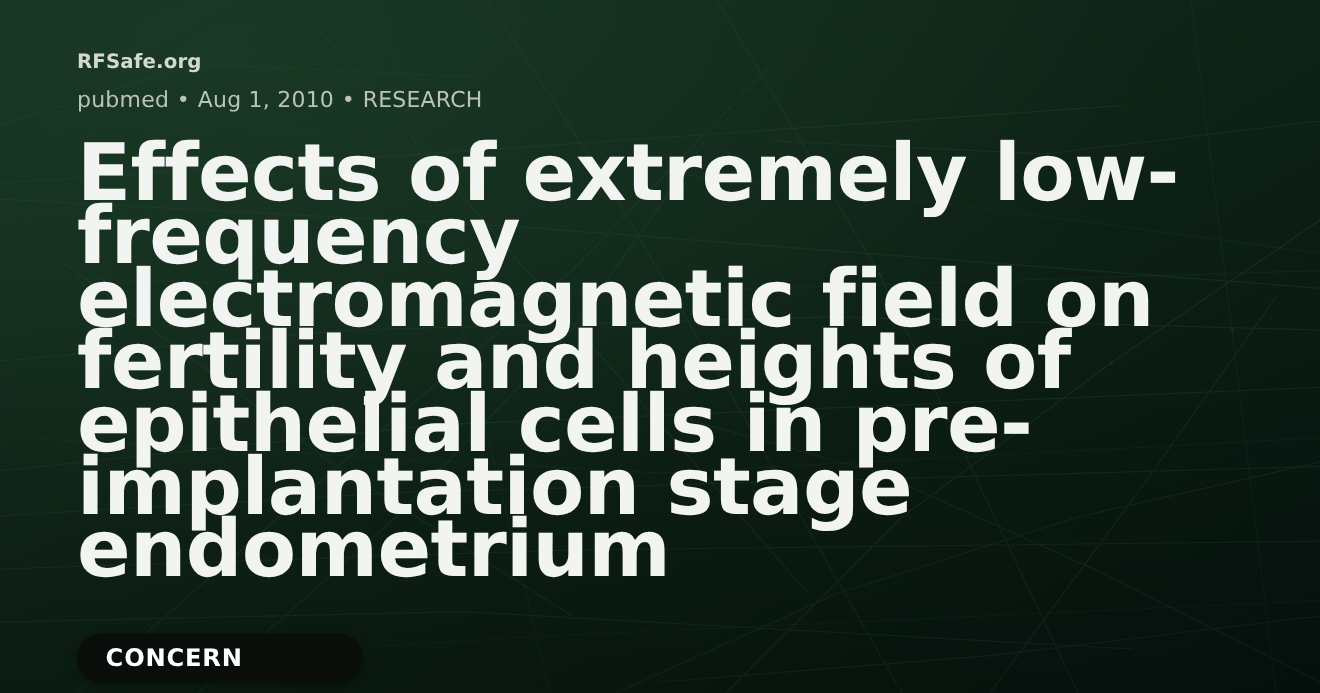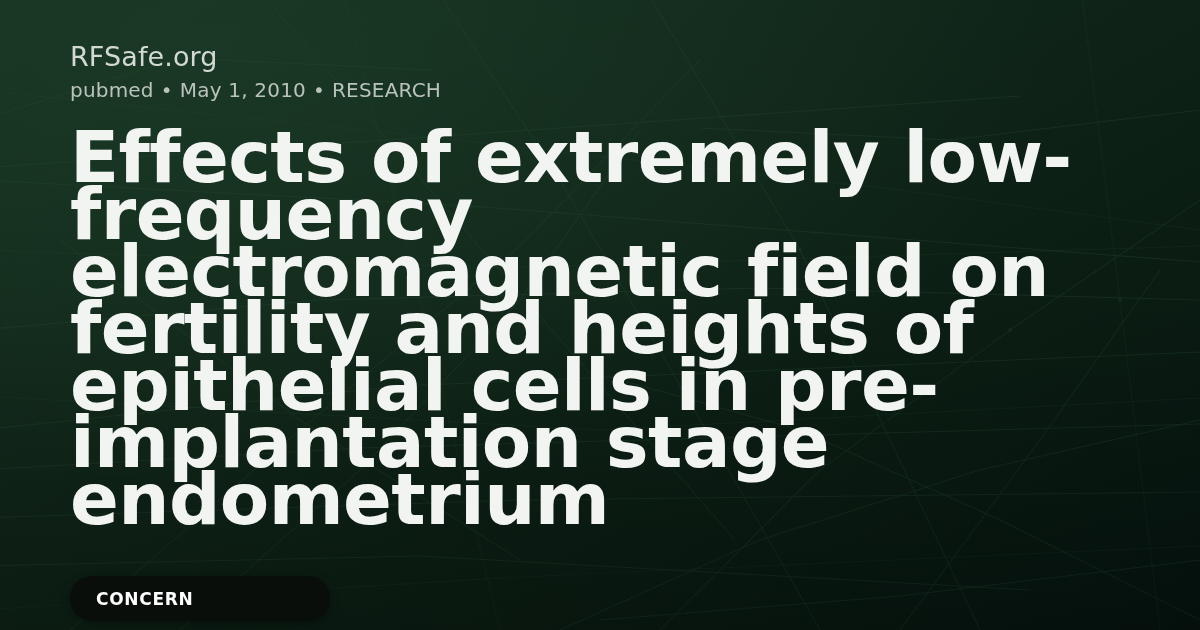--- a/index.html
+++ b/index.html
@@ -45,23 +45,23 @@
 
   .content {
     position: absolute;
     left: 70px;
     top: 40px;
     width: 1060px;
     z-index: 3;
   }
 
   .site-name {
-    font-size: 27px;
+    font-size: 18px;
     line-height: 34px;
-    font-weight: 400;
+    font-weight: 700;
     color: #d2d9d3;
     letter-spacing: 0.1px;
   }
 
   .meta-line {
     margin-top: 3px;
     font-size: 20px;
     line-height: 26px;
     font-weight: 400;
     color: #b9c2bb;
@@ -94,21 +94,21 @@
   .badge {
     display: inline-flex;
     align-items: center;
     height: 45px;
     min-width: 260px;
     box-sizing: border-box;
     padding: 0 26px;
     border-radius: 999px;
     background: #090e0b;
     color: #ffffff;
-    font-size: 17px;
+    font-size: 22px;
     font-weight: 700;
     letter-spacing: 0.7px;
     box-shadow: 0 2px 10px rgba(0,0,0,0.35);
   }
 </style>
 </head>
 <body>
 
 <div class="card">
 
@@ -157,21 +157,21 @@
 
   <div class="vignette"></div>
 
   <div class="content">
 
     <div class="site-name">RFSafe.org</div>
 
     <div class="meta-line">
       <span>pubmed</span>
       <span class="meta-sep">•</span>
-      <span>May 1, 2010</span>
+      <span>Aug 1, 2010</span>
       <span class="meta-sep">•</span>
       <span>RESEARCH</span>
     </div>
 
     <h1 class="headline">Effects of extremely low-frequency electromagnetic field on fertility and heights of epithelial cells in pre-implantation stage endometrium</h1>
 
     <div class="badge-row">
       <span class="badge">CONCERN</span>
     </div>
 

